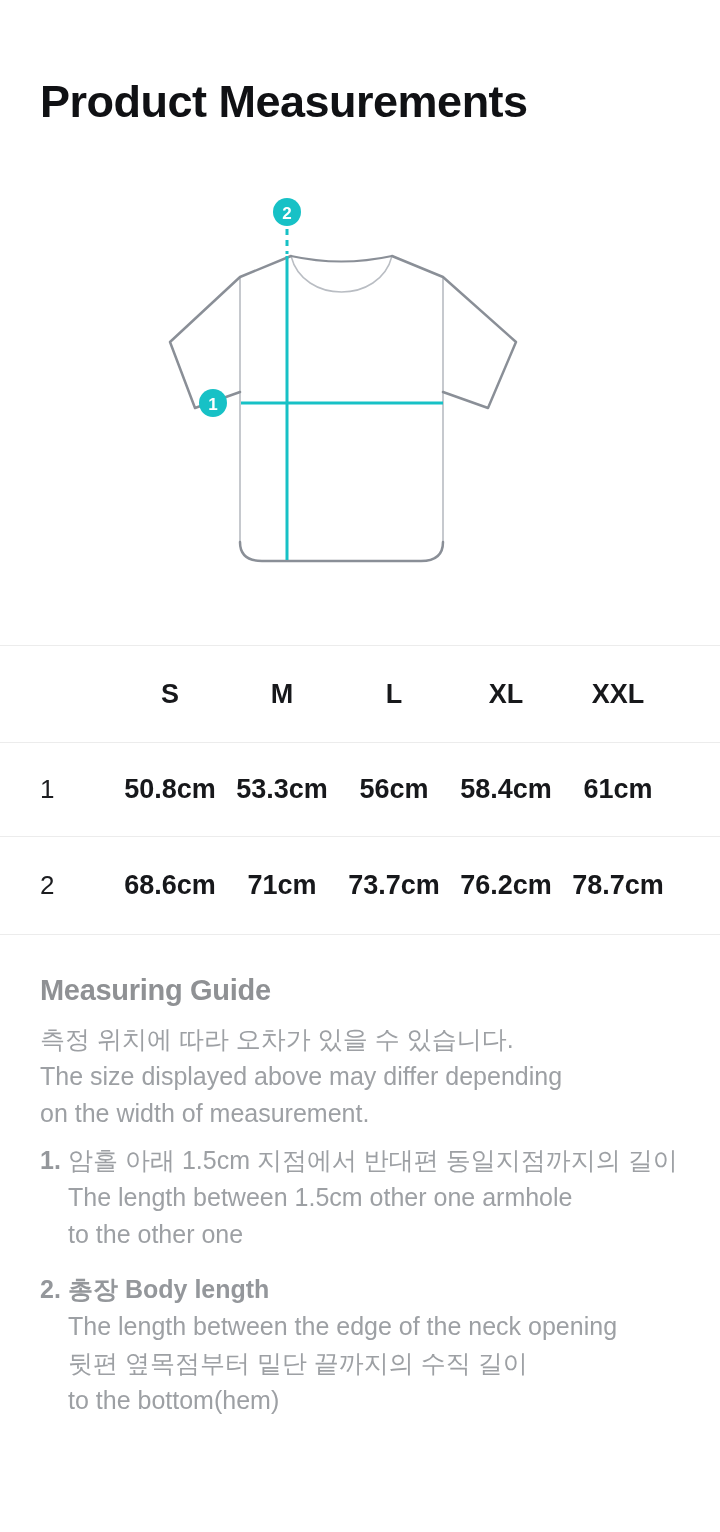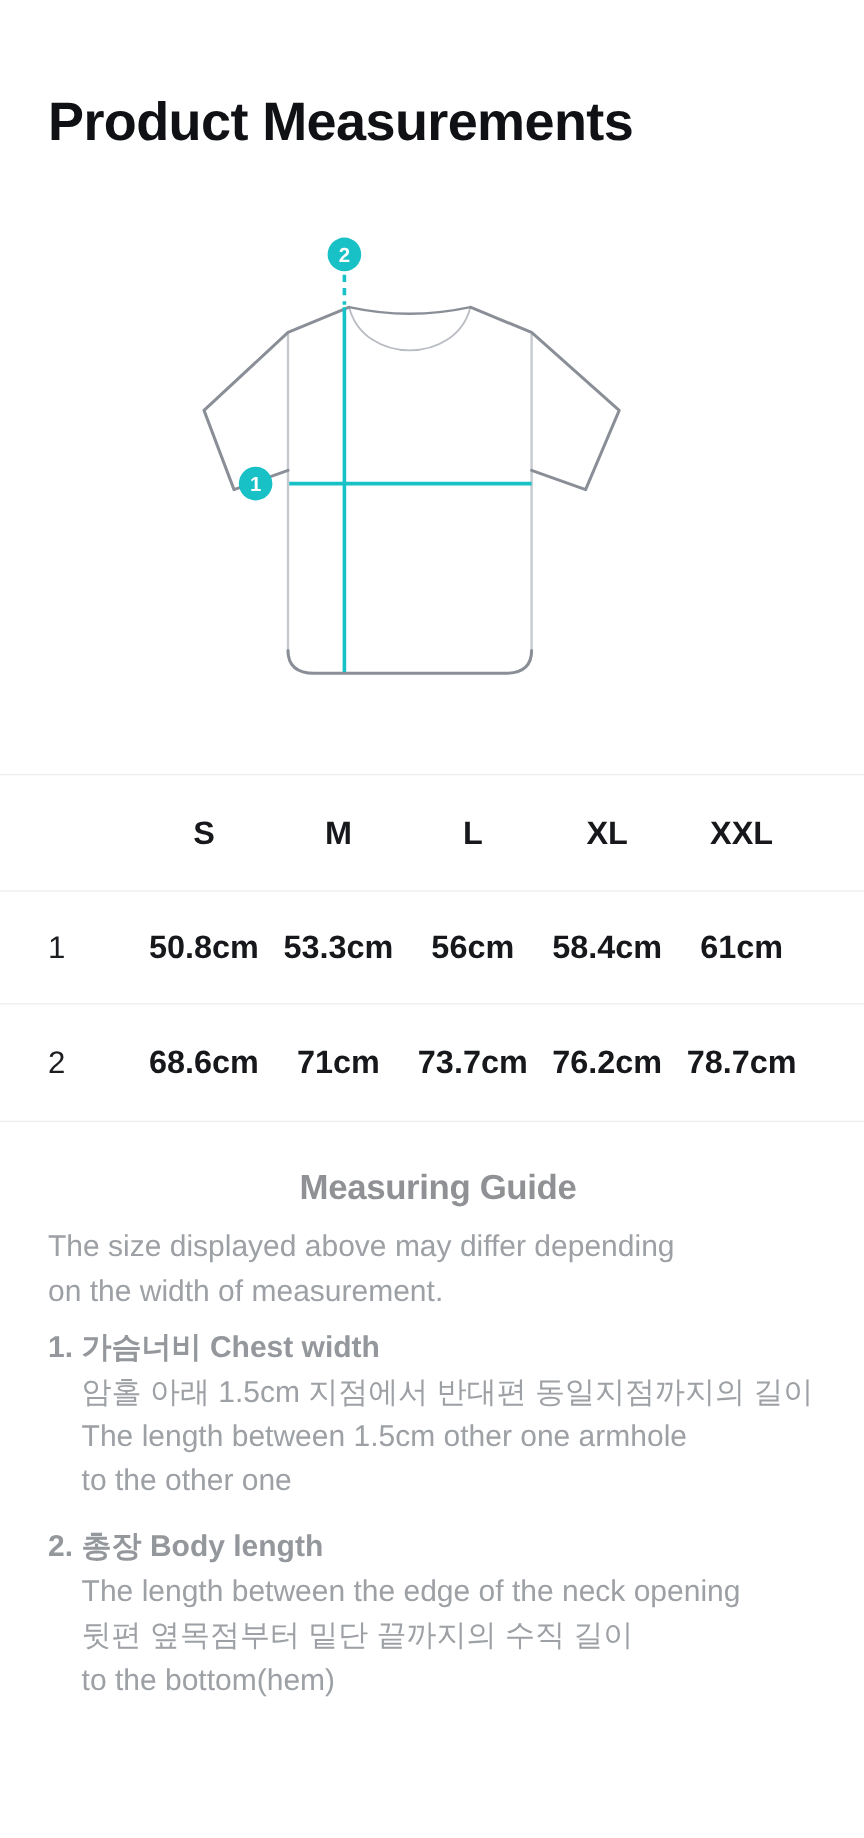--- a/index.html
+++ b/index.html
@@ -72,21 +72,20 @@
     position: absolute;
     left: 40px; top: 975px;
     width: 650px;
   }
   .guide-heading {
     font-size: 29px;
     font-weight: 700;
     color: #8f9194;
     line-height: 30px;
     letter-spacing: -0.3px;
-    text-align: center;
   }
   .guide-intro {
     margin-top: 16px;
     font-size: 25px;
     line-height: 37px;
     color: #9da0a4;
   }
   .guide-item {
     display: flex;
     font-size: 25px;
@@ -167,28 +166,28 @@
     <div class="cell value">71cm</div>
     <div class="cell value">73.7cm</div>
     <div class="cell value">76.2cm</div>
     <div class="cell value">78.7cm</div>
   </div>
 </div>
 
 <div class="guide">
   <h2 class="guide-heading">Measuring Guide</h2>
   <div class="guide-intro">
+    <div>측정 위치에 따라 오차가 있을 수 있습니다.</div>
     <div>The size displayed above may differ depending</div>
     <div>on the width of measurement.</div>
   </div>
 
   <div class="guide-item first">
     <div class="num">1.</div>
     <div class="content">
-      <div class="item-title">가슴너비 Chest width</div>
       <div>암홀 아래 1.5cm 지점에서 반대편 동일지점까지의 길이</div>
       <div>The length between 1.5cm other one armhole</div>
       <div>to the other one</div>
     </div>
   </div>
 
   <div class="guide-item second">
     <div class="num">2.</div>
     <div class="content">
       <div class="item-title">총장 Body length</div>

